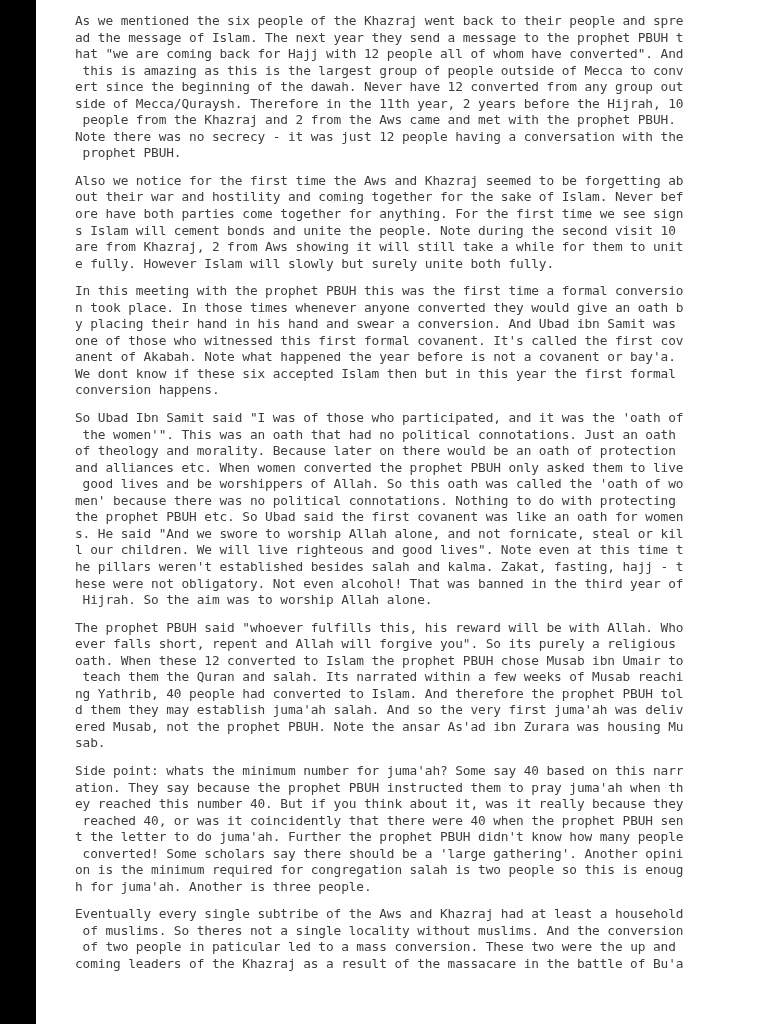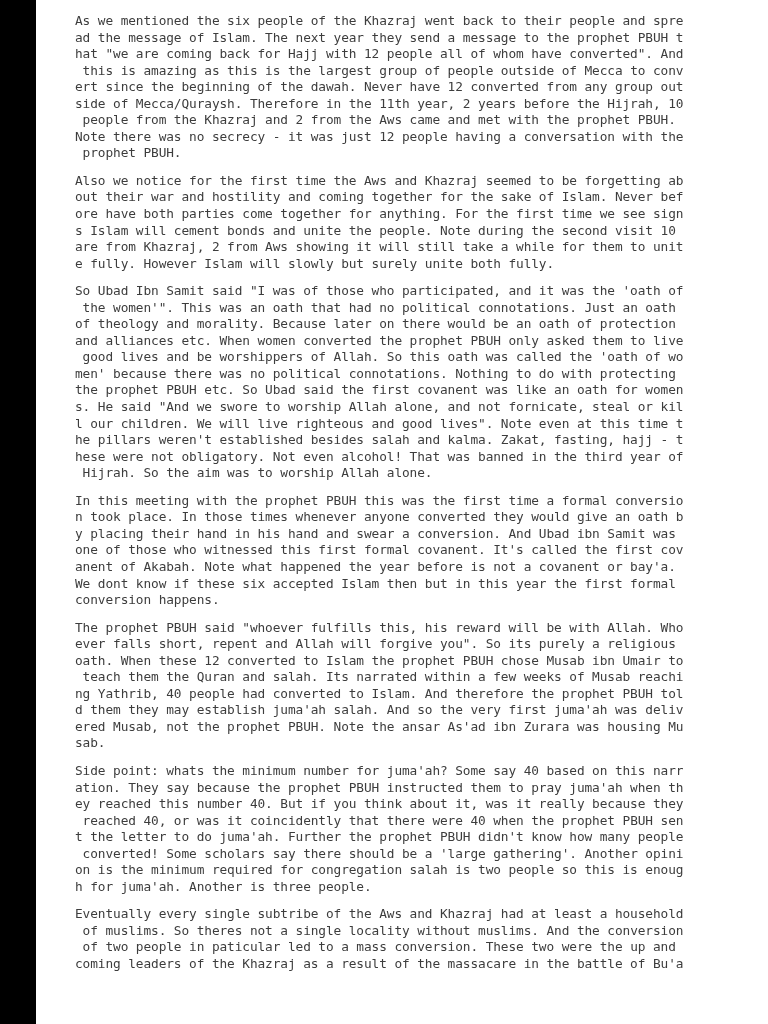--- a/index.html
+++ b/index.html
@@ -56,39 +56,39 @@
 side of Mecca/Quraysh. Therefore in the 11th year, 2 years before the Hijrah, 10
  people from the Khazraj and 2 from the Aws came and met with the prophet PBUH.
 Note there was no secrecy - it was just 12 people having a conversation with the
  prophet PBUH.</div>
   <div class="para">Also we notice for the first time the Aws and Khazraj seemed to be forgetting ab
 out their war and hostility and coming together for the sake of Islam. Never bef
 ore have both parties come together for anything. For the first time we see sign
 s Islam will cement bonds and unite the people. Note during the second visit 10
 are from Khazraj, 2 from Aws showing it will still take a while for them to unit
 e fully. However Islam will slowly but surely unite both fully.</div>
+  <div class="para">In this meeting with the prophet PBUH this was the first time a formal conversio
+n took place. In those times whenever anyone converted they would give an oath b
+y placing their hand in his hand and swear a conversion. And Ubad ibn Samit was
+one of those who witnessed this first formal covanent. It's called the first cov
+anent of Akabah. Note what happened the year before is not a covanent or bay'a.
+We dont know if these six accepted Islam then but in this year the first formal
+conversion happens.</div>
   <div class="para">So Ubad Ibn Samit said "I was of those who participated, and it was the 'oath of
  the women'". This was an oath that had no political connotations. Just an oath
 of theology and morality. Because later on there would be an oath of protection
 and alliances etc. When women converted the prophet PBUH only asked them to live
  good lives and be worshippers of Allah. So this oath was called the 'oath of wo
 men' because there was no political connotations. Nothing to do with protecting
 the prophet PBUH etc. So Ubad said the first covanent was like an oath for women
 s. He said "And we swore to worship Allah alone, and not fornicate, steal or kil
 l our children. We will live righteous and good lives". Note even at this time t
 he pillars weren't established besides salah and kalma. Zakat, fasting, hajj - t
 hese were not obligatory. Not even alcohol! That was banned in the third year of
  Hijrah. So the aim was to worship Allah alone.</div>
-  <div class="para">In this meeting with the prophet PBUH this was the first time a formal conversio
-n took place. In those times whenever anyone converted they would give an oath b
-y placing their hand in his hand and swear a conversion. And Ubad ibn Samit was
-one of those who witnessed this first formal covanent. It's called the first cov
-anent of Akabah. Note what happened the year before is not a covanent or bay'a.
-We dont know if these six accepted Islam then but in this year the first formal
-conversion happens.</div>
   <div class="para">The prophet PBUH said "whoever fulfills this, his reward will be with Allah. Who
 ever falls short, repent and Allah will forgive you". So its purely a religious
 oath. When these 12 converted to Islam the prophet PBUH chose Musab ibn Umair to
  teach them the Quran and salah. Its narrated within a few weeks of Musab reachi
 ng Yathrib, 40 people had converted to Islam. And therefore the prophet PBUH tol
 d them they may establish juma'ah salah. And so the very first juma'ah was deliv
 ered Musab, not the prophet PBUH. Note the ansar As'ad ibn Zurara was housing Mu
 sab.</div>
   <div class="para">Side point: whats the minimum number for juma'ah? Some say 40 based on this narr
 ation. They say because the prophet PBUH instructed them to pray juma'ah when th

